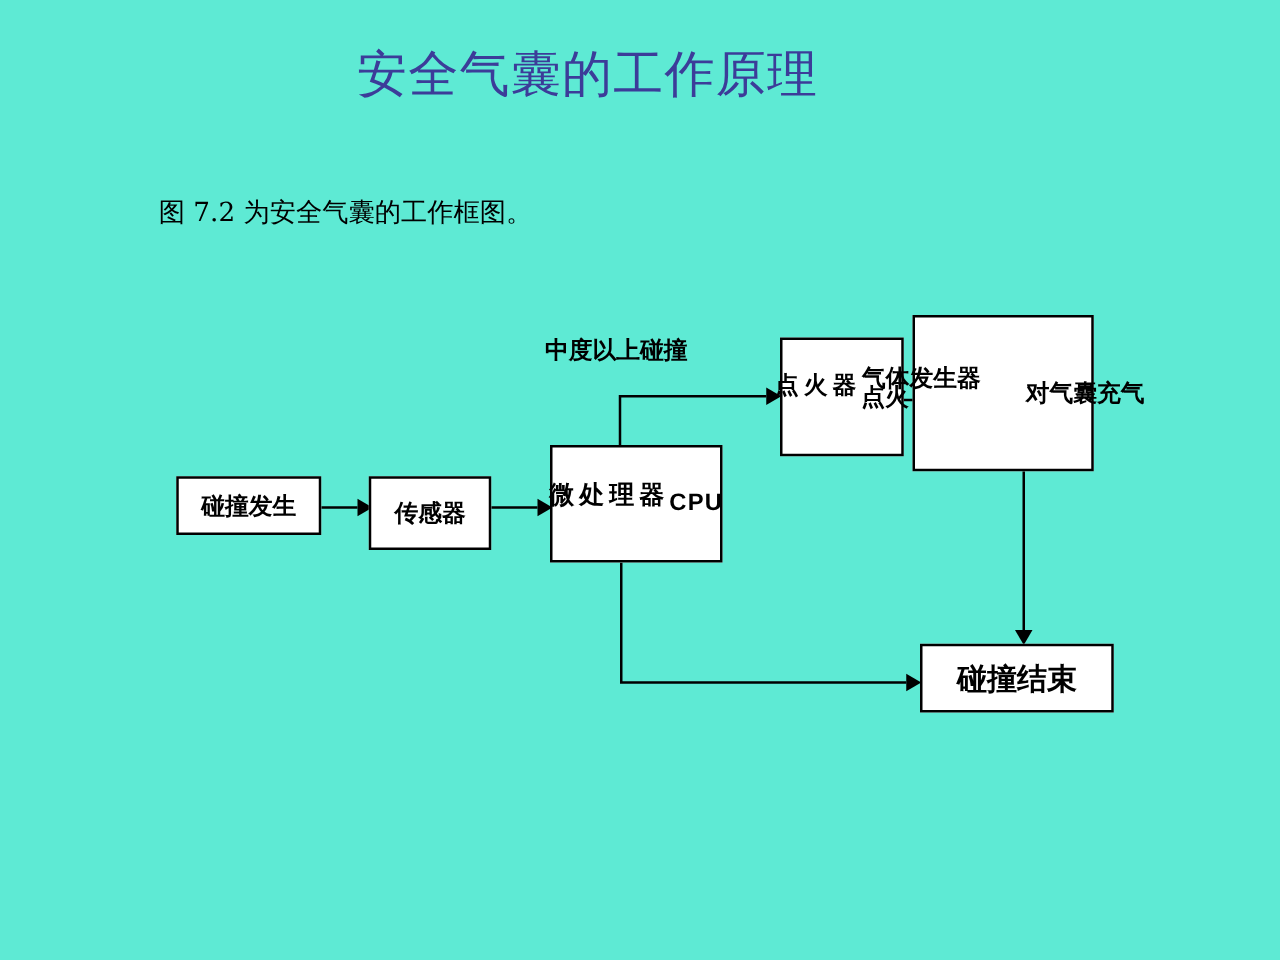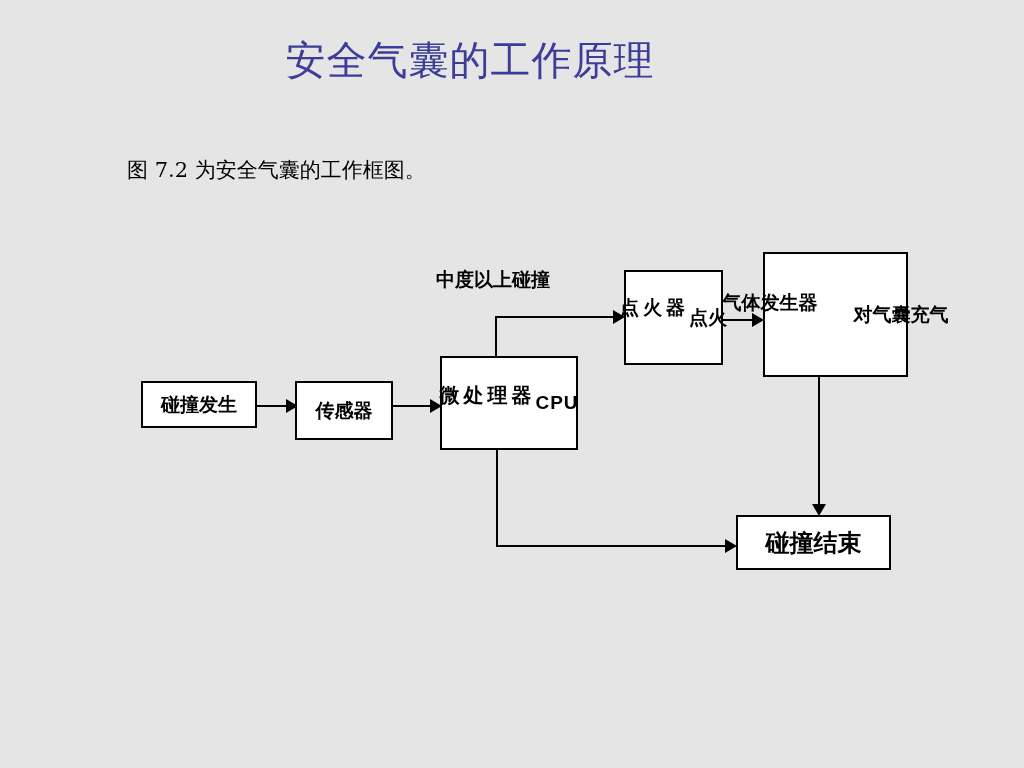--- a/index.html
+++ b/index.html
@@ -14,21 +14,21 @@
     overflow: hidden;
     font-family: "DejaVu Serif", "Liberation Serif", serif;
     position: relative;
   }
 
   #slide {
     position: absolute;
     left: 0; top: 0;
     width: 1024px;
     height: 768px;
-    background: #e5e5e5;
+    background: #5eead4;
   }
 
   
   #slide-title {
     position: absolute;
     left: 0;
     top: 34px;
     width: 940px;
     text-align: center;
     color: #3c3c99;
@@ -79,21 +79,21 @@
   .node .line2 {
     display: block;
     white-space: nowrap;
   }
 
   
   #node-crash       { left: 141px; top: 381px; width: 116px; height: 47px;  font-size: 19px; }
   #node-sensor      { left: 295px; top: 381px; width: 98px;  height: 59px;  font-size: 19px; }
   #node-cpu         { left: 440px; top: 356px; width: 138px; height: 94px;  font-size: 20px; text-align: center; }
   #node-igniter     { left: 624px; top: 270px; width: 99px;  height: 95px;  font-size: 19px; }
-  #node-generator   { left: 763px; top: 252px; width: 145px; height: 125px; font-size: 19px; gap: 36px; }
+  #node-generator   { left: 730px; top: 252px; width: 145px; height: 125px; font-size: 19px; gap: 36px; }
   #node-end         { left: 736px; top: 515px; width: 155px; height: 55px;  font-size: 24px; }
 
   #node-cpu .line1       { letter-spacing: 4px; margin-bottom: 16px; }
   #node-cpu .line2       { font-family: Liberation Sans, sans-serif; font-size: 19px; font-weight: bold; letter-spacing: 1px; }
   #node-igniter .line1   { letter-spacing: 4px; margin-bottom: 20px; }
   #node-igniter .line2   { letter-spacing: 0px; text-align: right; }
   #node-generator .line1 { margin-bottom: 24px; }
 
   
   #branch-label {

